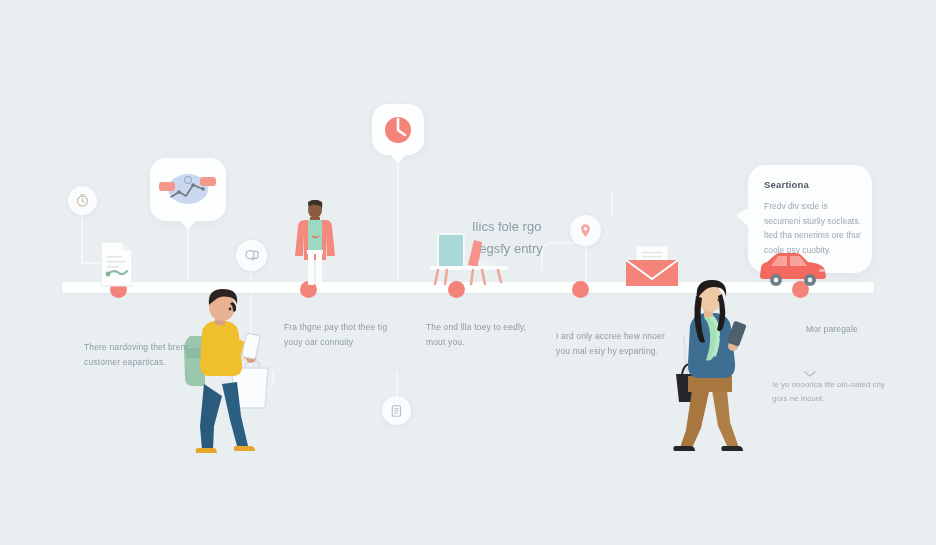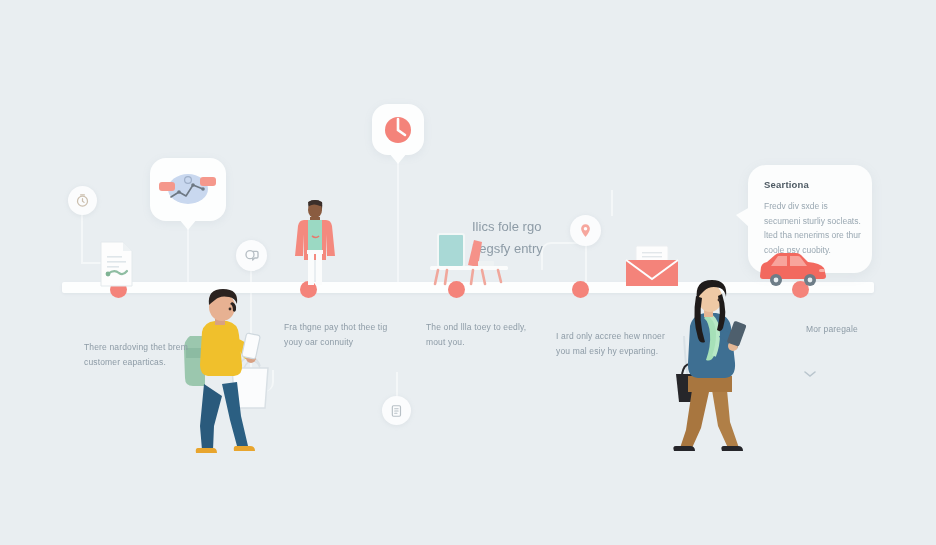--- a/index.html
+++ b/index.html
@@ -370,14 +370,15 @@
   <div class="caption" style="left:426px; top:320px; width:112px;">The ond llla toey to eedly, mout you.</div>
   <div class="caption" style="left:556px; top:329px; width:116px;">I ard only accree hew nnoer you mal esiy hy evparting.</div>
   <div class="caption" style="left:806px; top:322px; width:100px;">Mor paregale</div>
 
   <div style="position:absolute; left:803px; top:364px;">
     <svg width="14" height="8" viewBox="0 0 14 8">
       <path d="M2 2 L7 6 L12 2" stroke="#b9c5cd" stroke-width="1.6" fill="none" stroke-linecap="round"></path>
     </svg>
   </div>
 
+  <div class="caption-sm" style="left:772px; top:378px; width:116px;">Ie yo onoorica life olo-oated cny gors ne incunt.</div>
 
 </div>
 
 </body></html>

